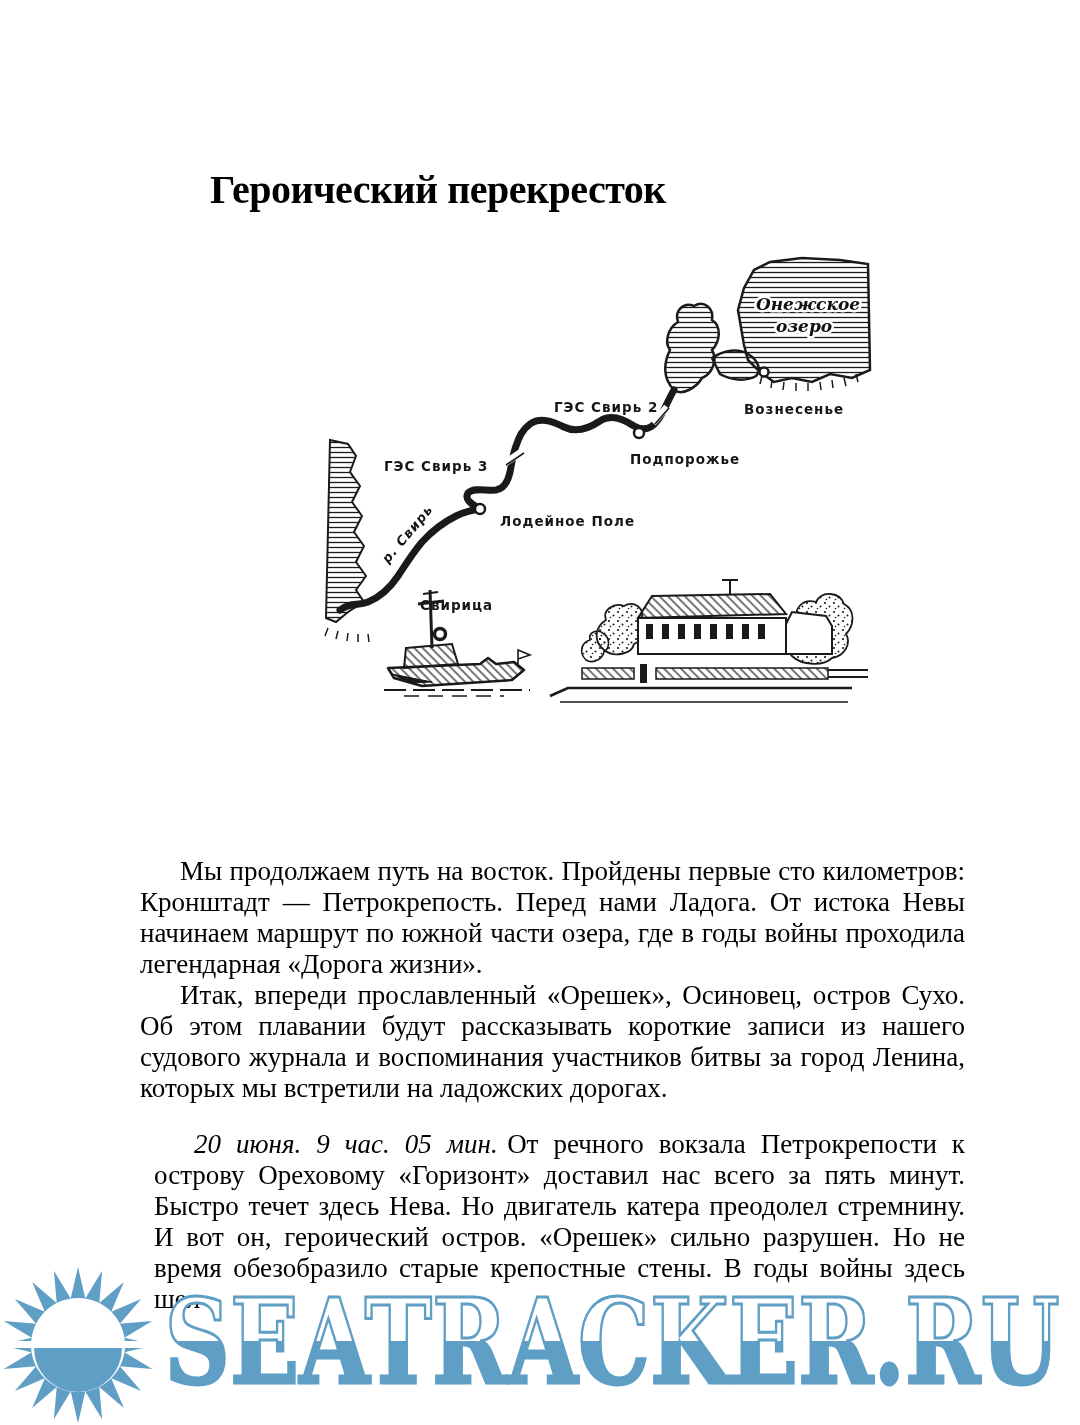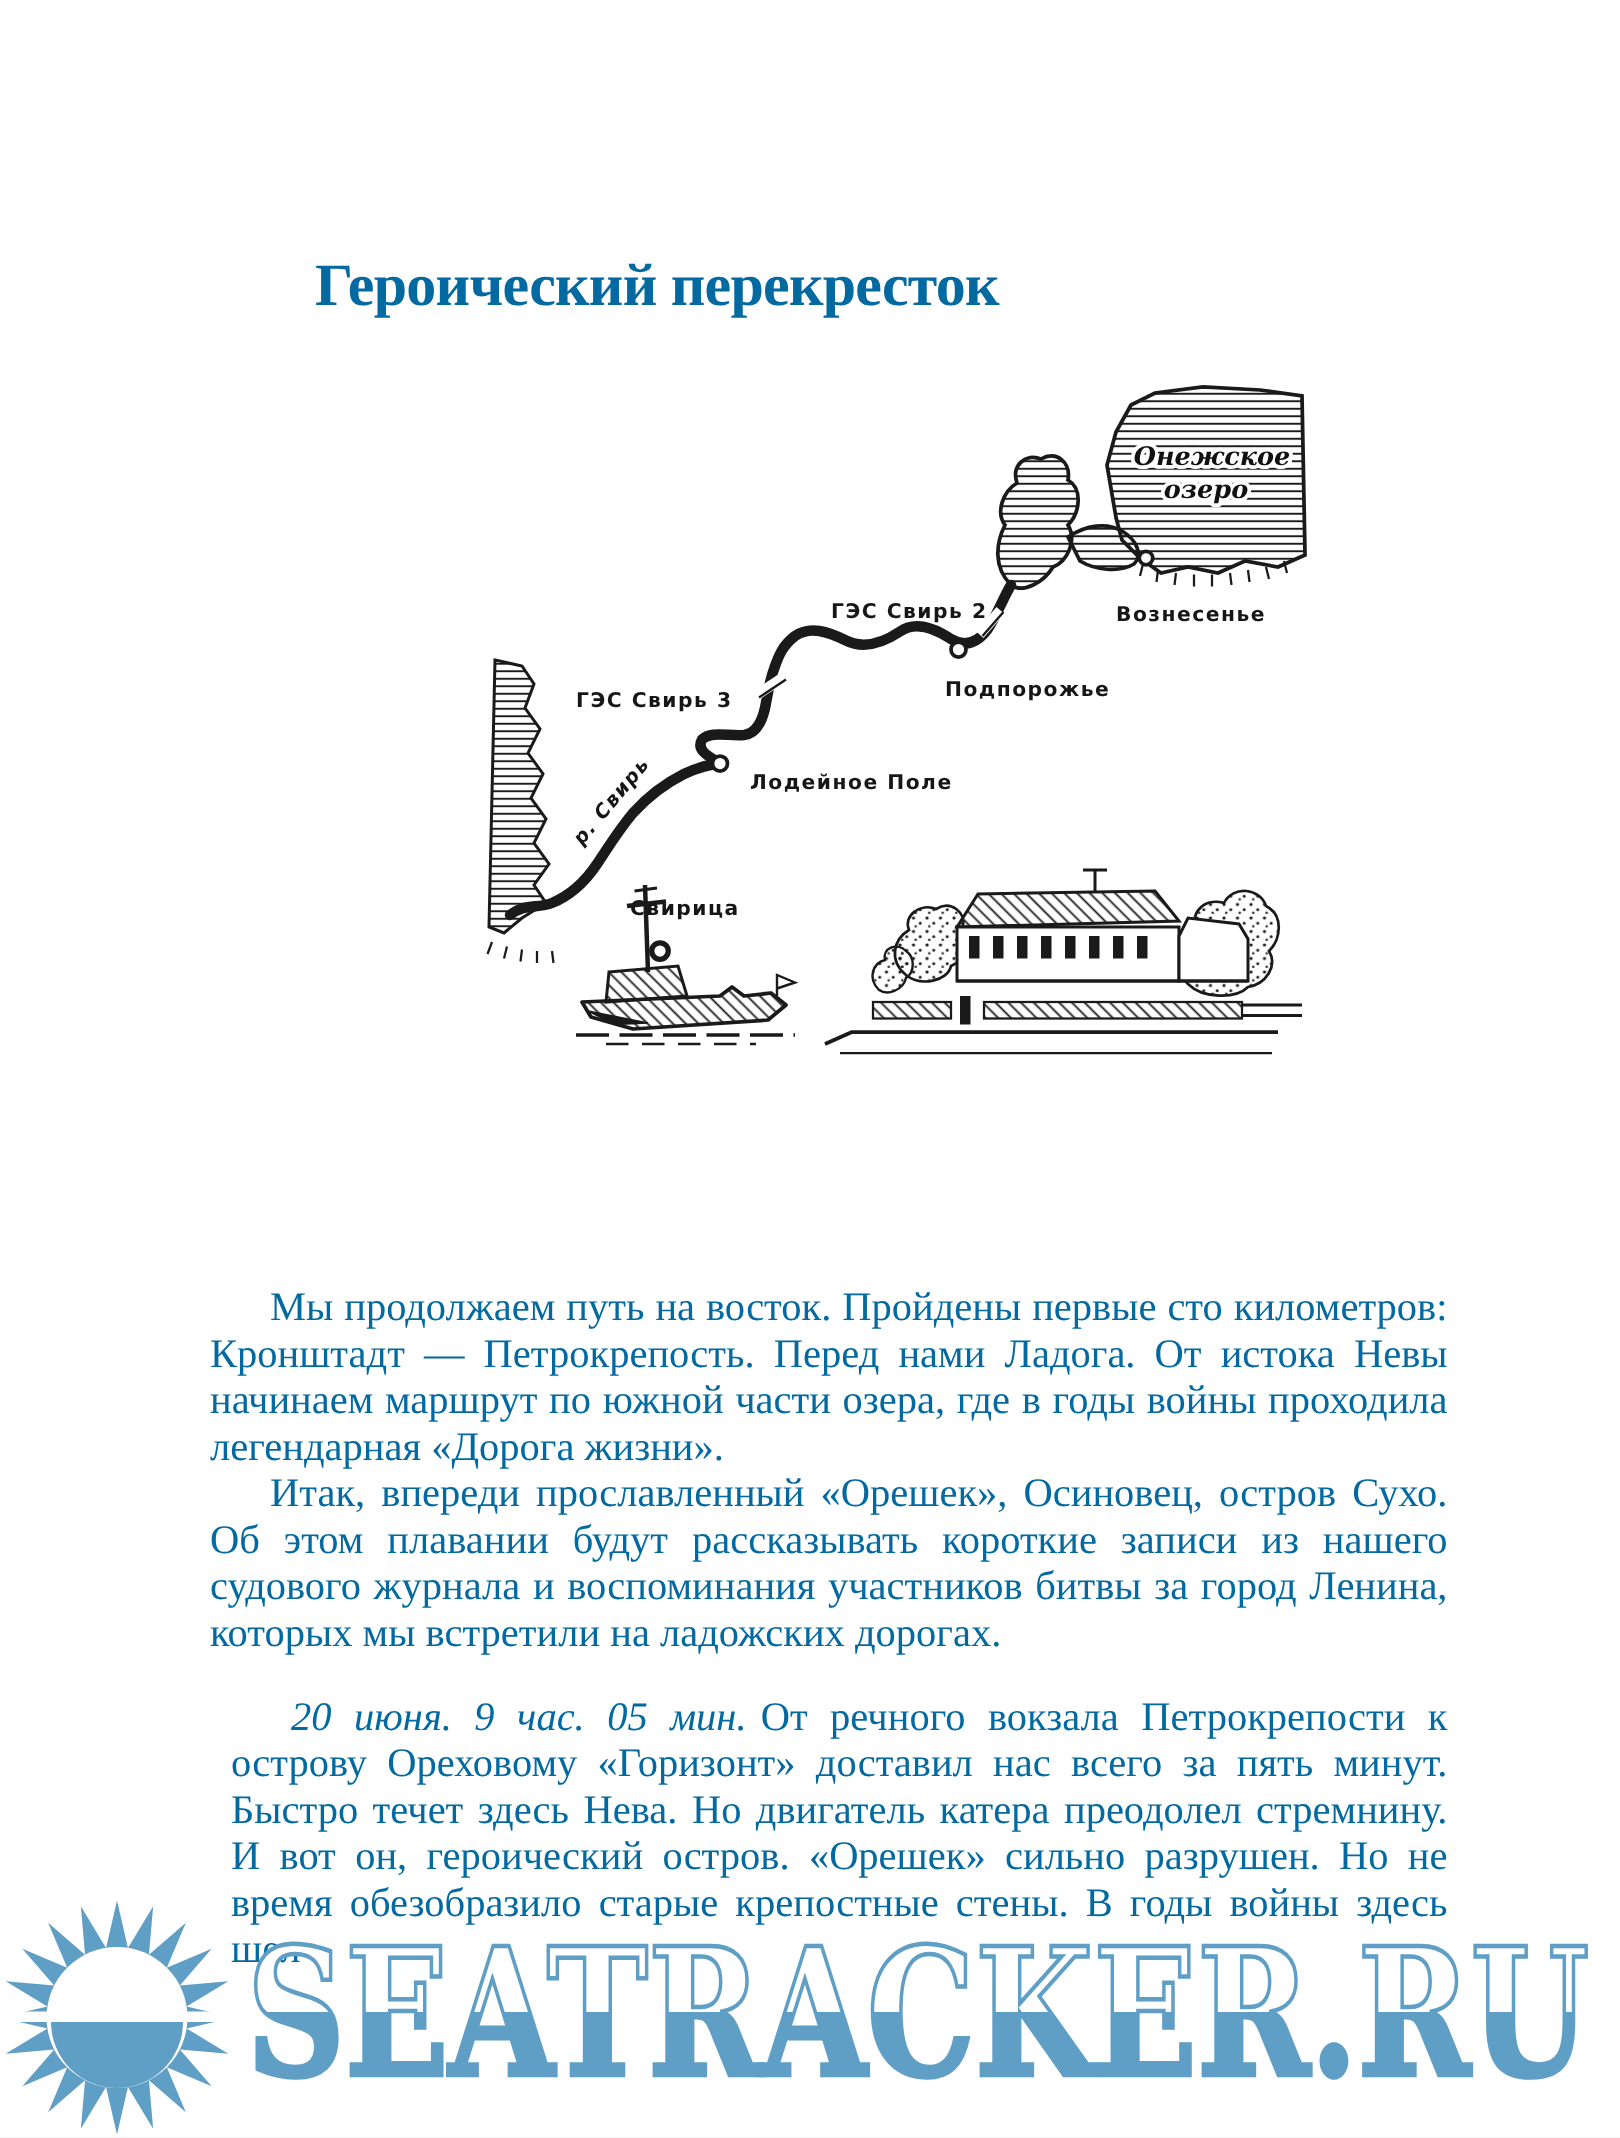--- a/index.html
+++ b/index.html
@@ -2,21 +2,21 @@
 <html><head>
 <meta charset="utf-8">
 <style>
   html,body{margin:0;padding:0;background:#e8e8e8;}
   .page{
     position:relative;
     width:1080px;height:1425px;
     background:#ffffff;
     overflow:hidden;
     font-family:"Liberation Serif",serif;
-    color:#0369a1;
+    color:#000000;
     margin:0 auto;
   }
   .title{
     position:absolute;left:210px;top:166px;
     font-size:40px;font-weight:bold;letter-spacing:-0.5px;
     white-space:nowrap;
   }
   .map-wrap{position:absolute;left:292px;top:250px;width:580px;height:470px;}
   .section-heading{
     position:absolute;left:202px;top:812px;

